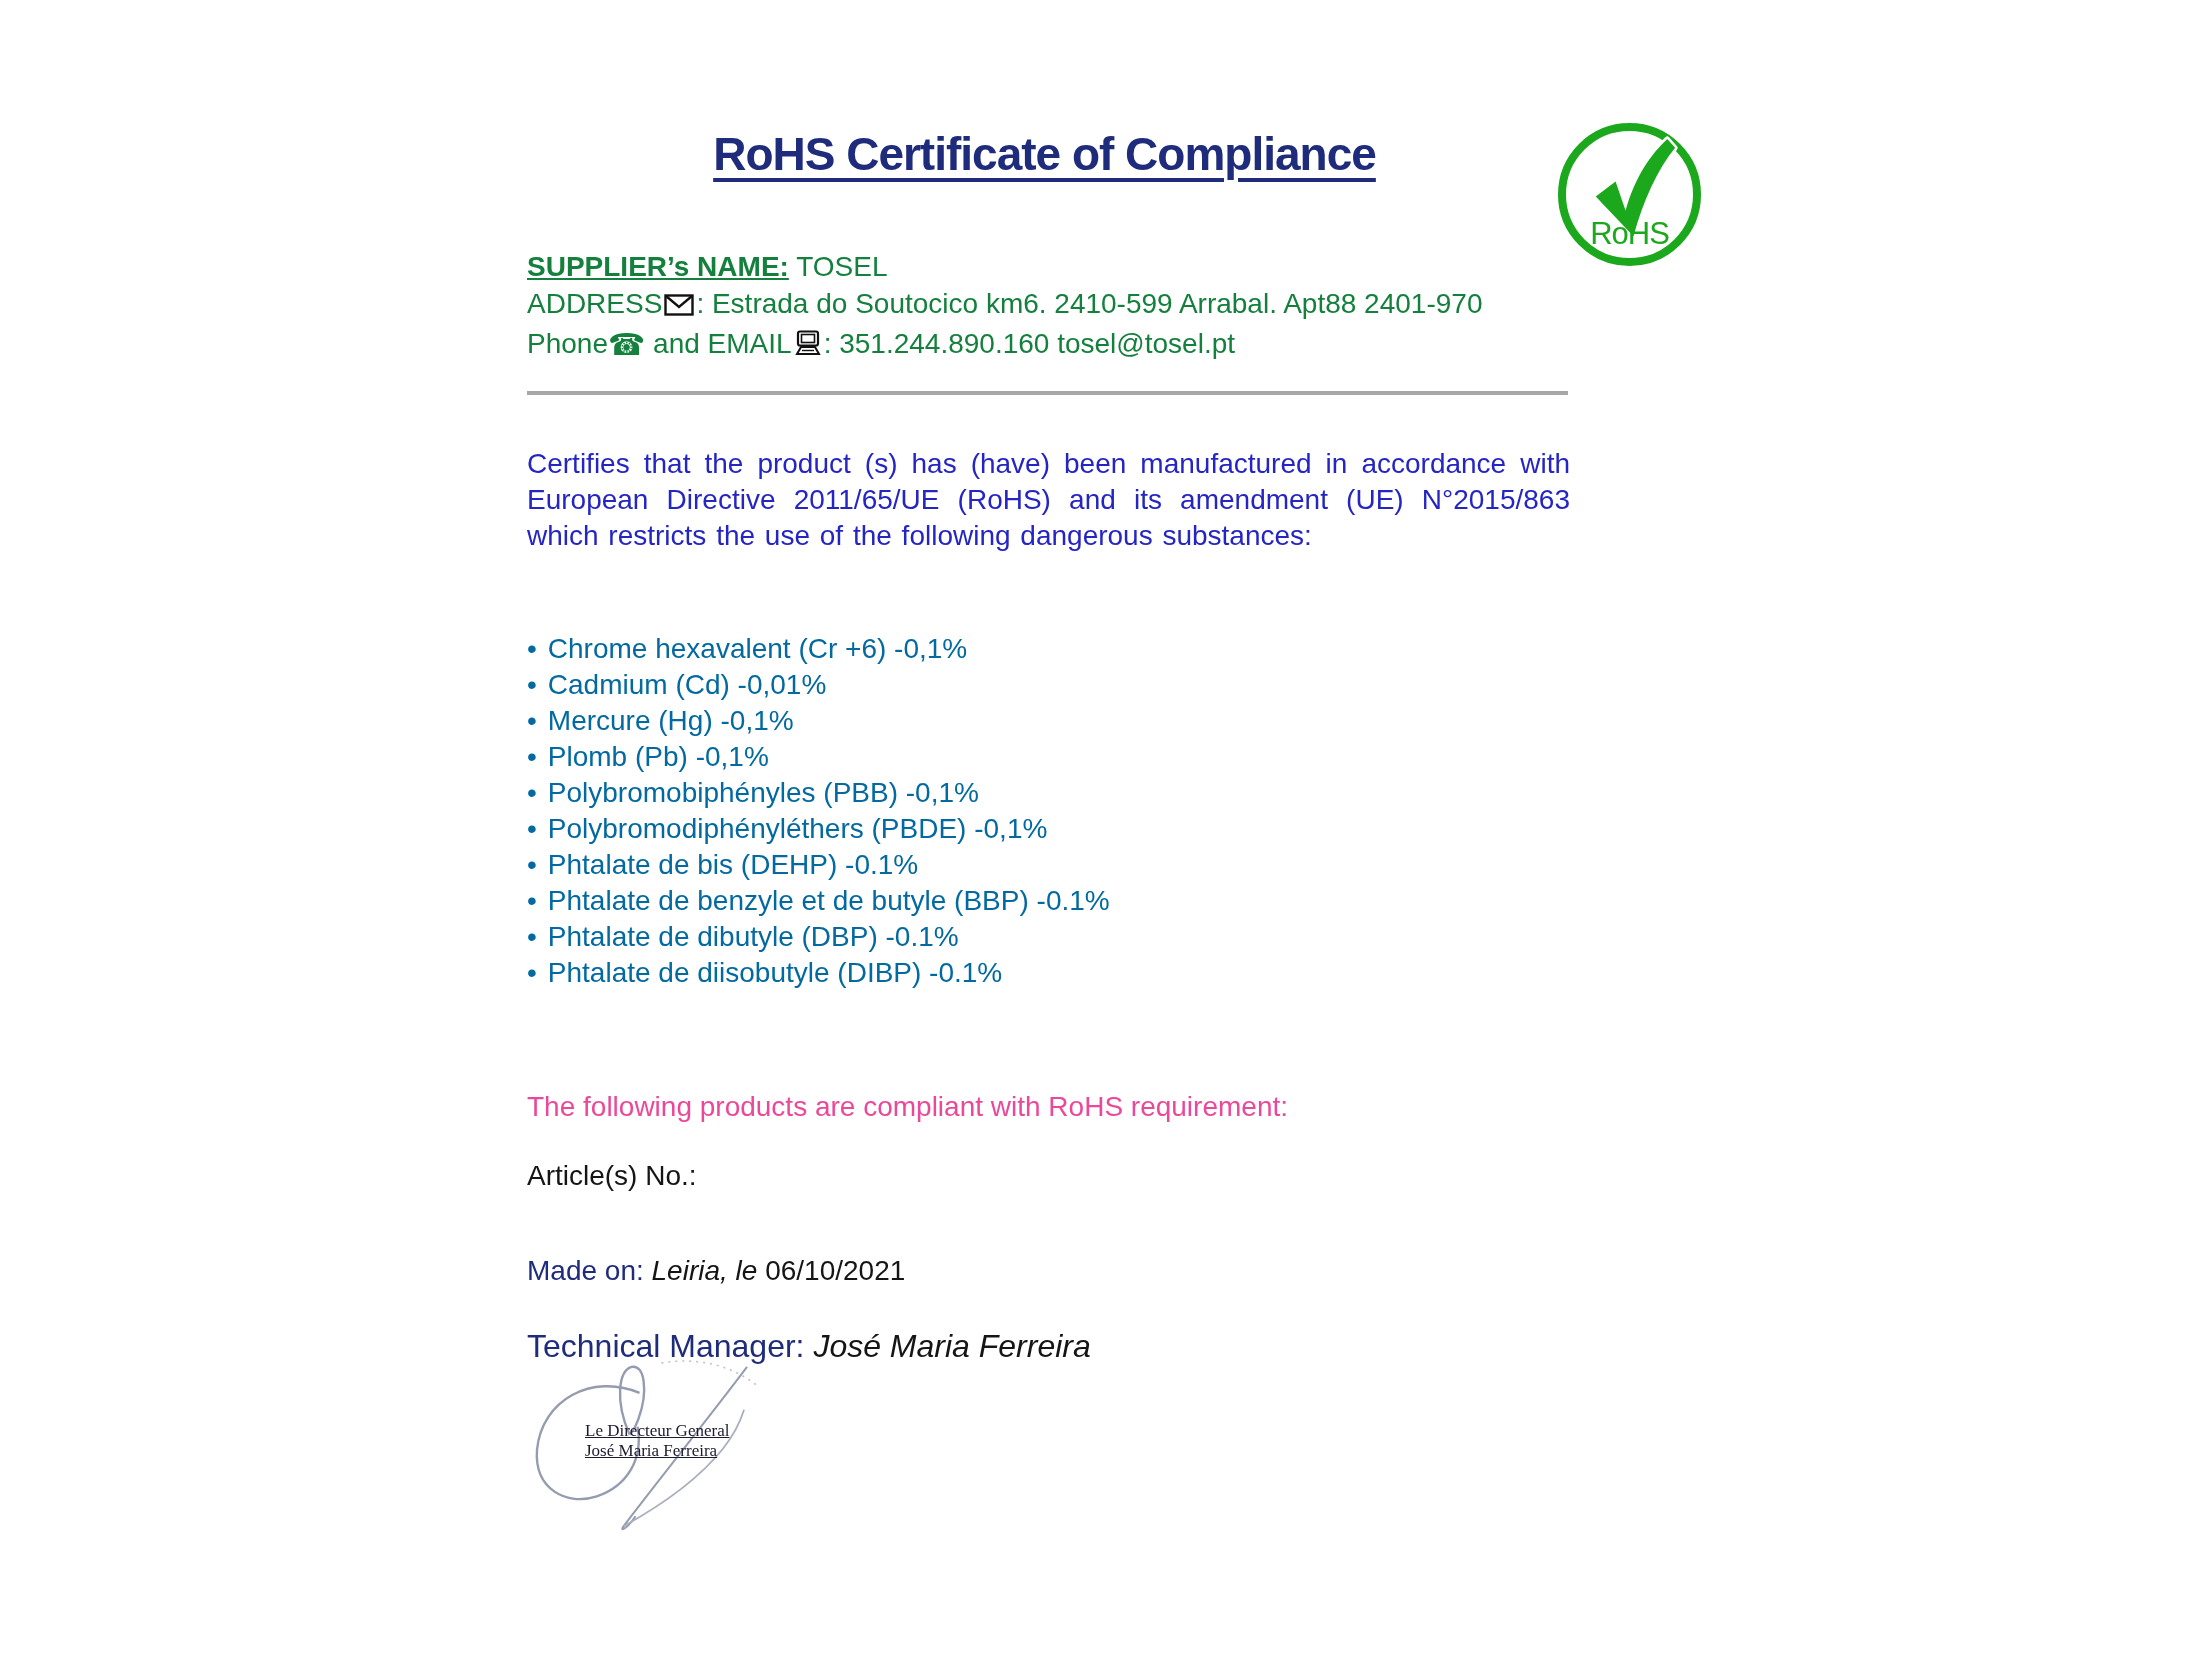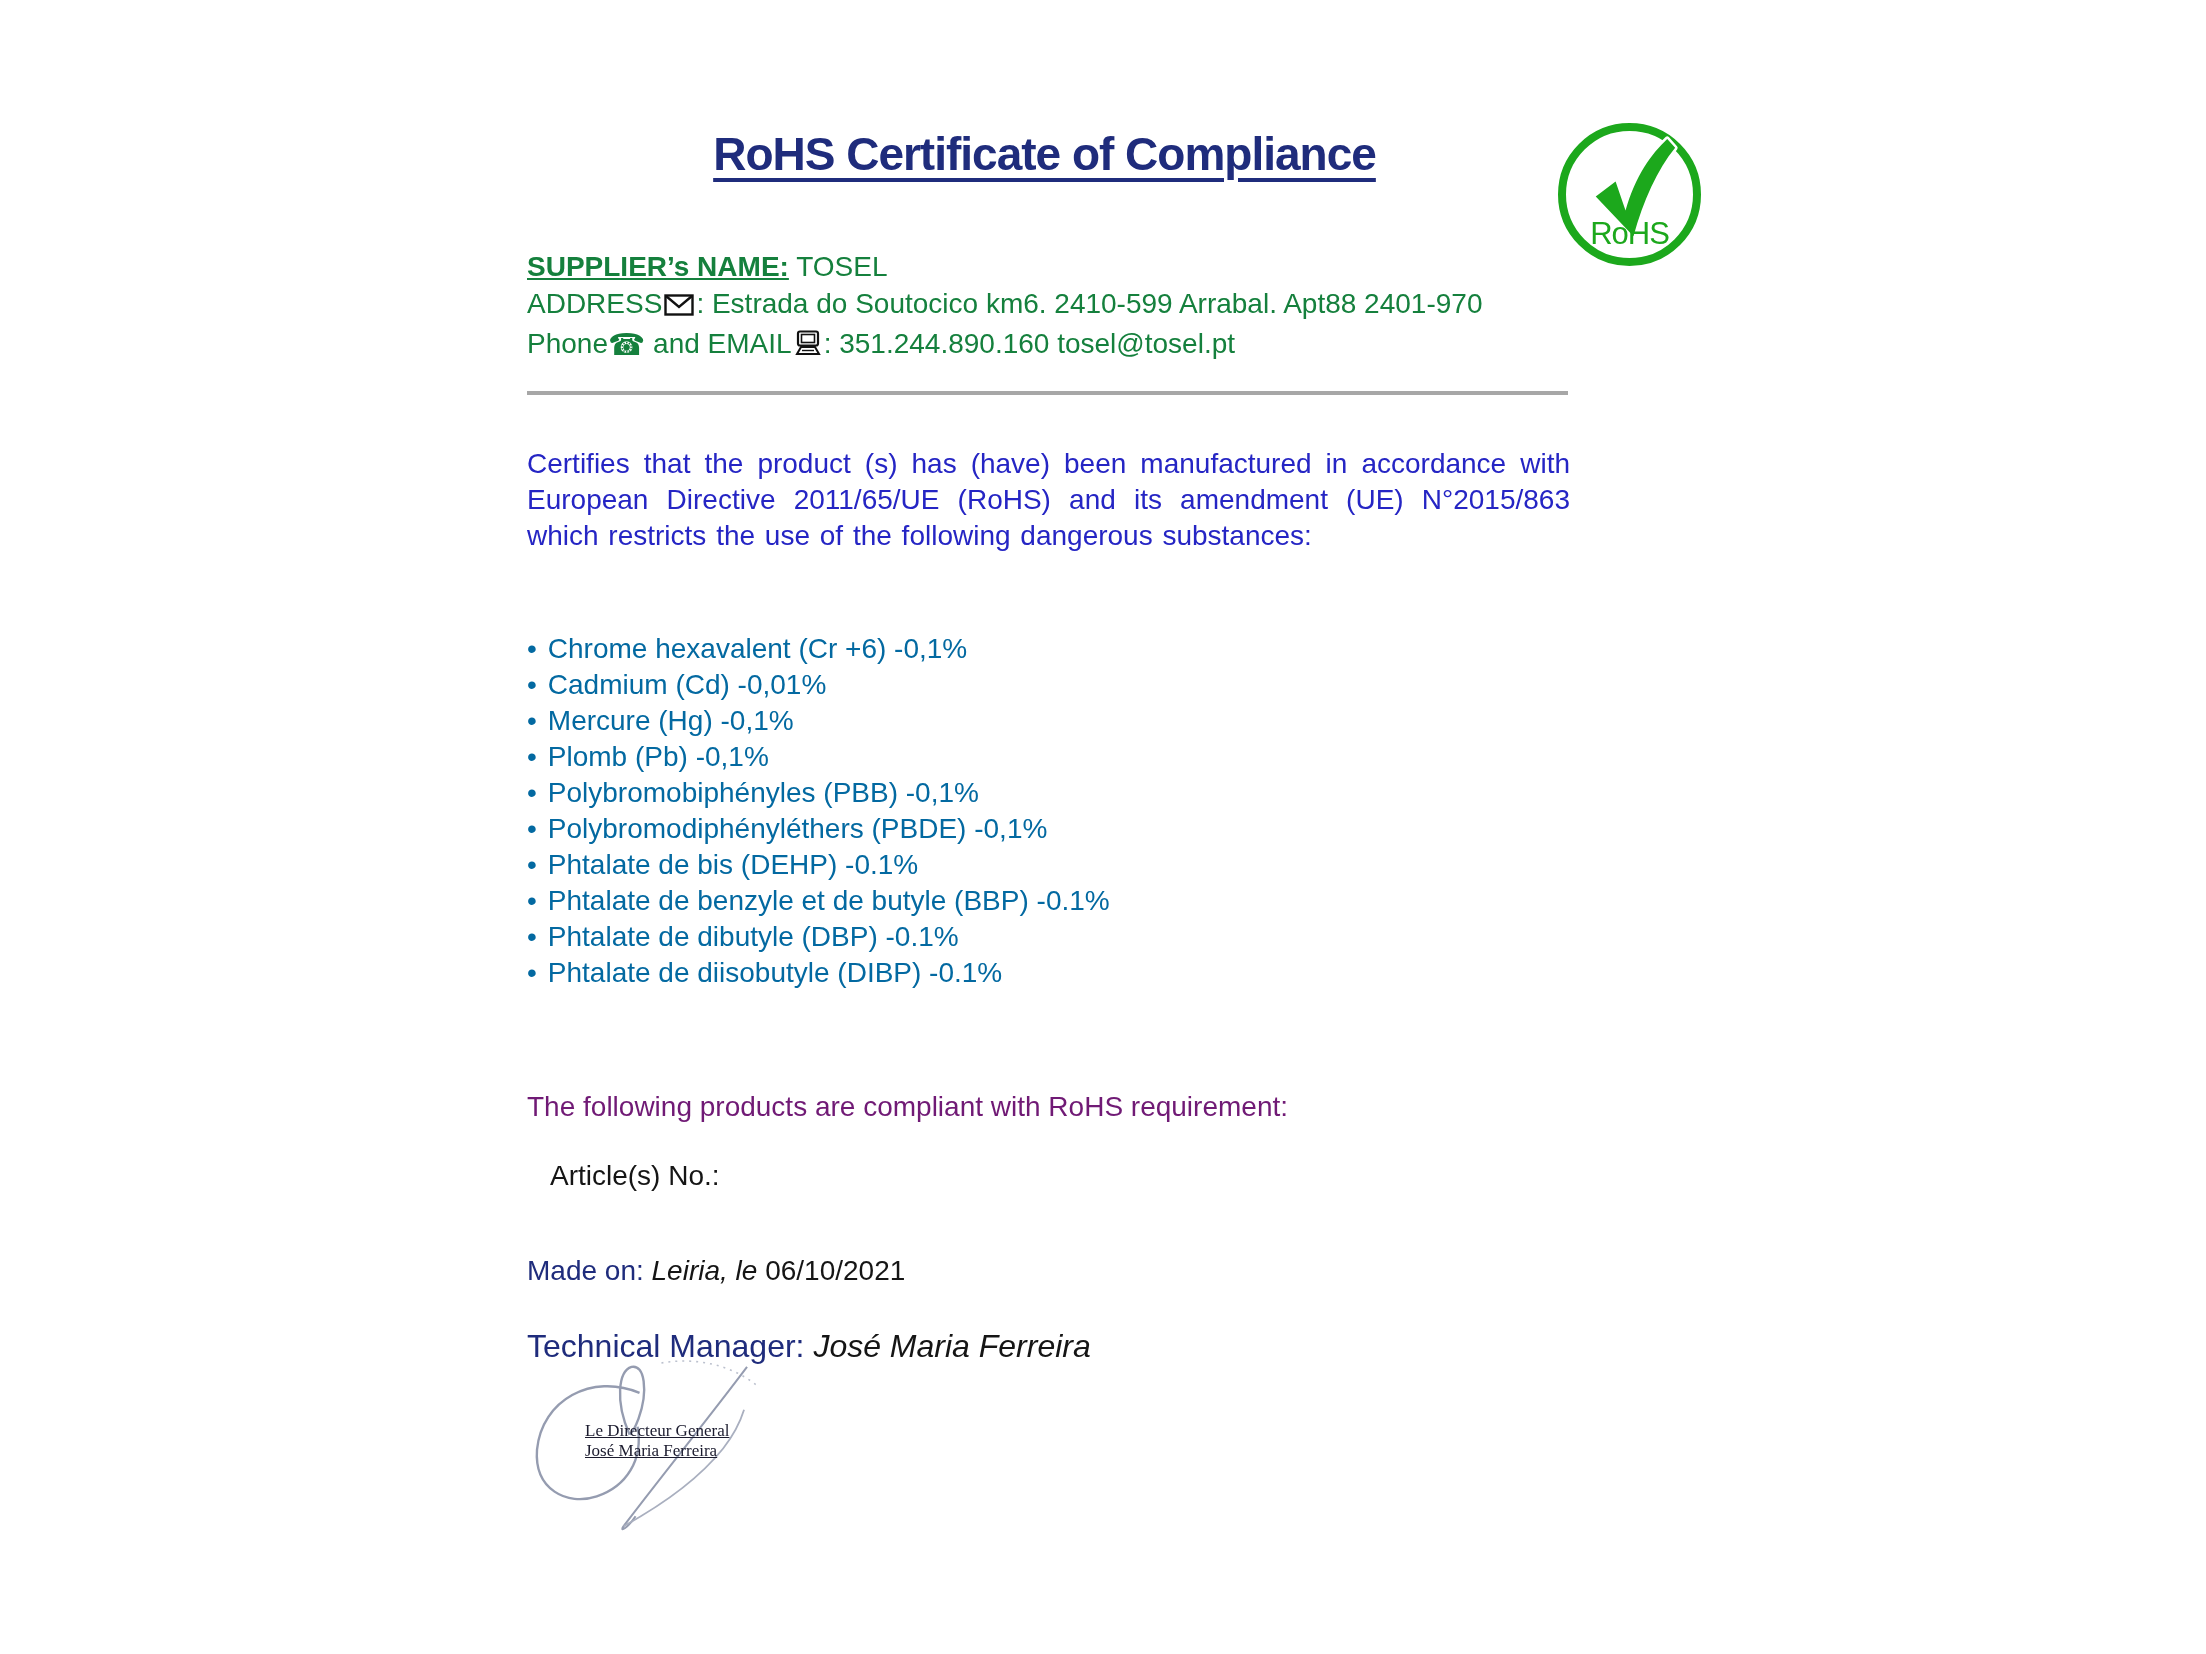--- a/index.html
+++ b/index.html
@@ -39,22 +39,22 @@
     left:527px;top:446px;width:1043px;
     font-size:28px;line-height:36px;color:#2525C4;text-align:justify;word-spacing:2px;
   }
 
   
   #substances{left:527px;top:631px;font-size:28px;line-height:36px;color:#0369a1;
     list-style:none;margin:0;padding:0;}
   #substances li::before{content:"•";margin-right:11px;}
 
   
-  #compliance-statement{left:527px;top:1091px;font-size:28px;color:#701a75;}
-  #article-line{left:527px;top:1160px;font-size:28px;color:#151515;margin-left:23px;}
+  #compliance-statement{left:527px;top:1091px;font-size:28px;color:#ec4899;}
+  #article-line{left:527px;top:1160px;font-size:28px;color:#151515;}
 
   
   #made-on-line{left:527px;top:1255px;font-size:28px;color:#151515;}
   #manager-line{left:527px;top:1328px;font-size:32px;color:#151515;}
   .navy-bold{font-weight:normal;color:#1F2C7C;}
   .ital{font-style:italic;text-align:center;}
 
   
   #signature-flourish{left:512px;top:1355px;}
   #sig-text{left:585px;top:1421px;font-family:"Liberation Serif","DejaVu Serif",serif;

